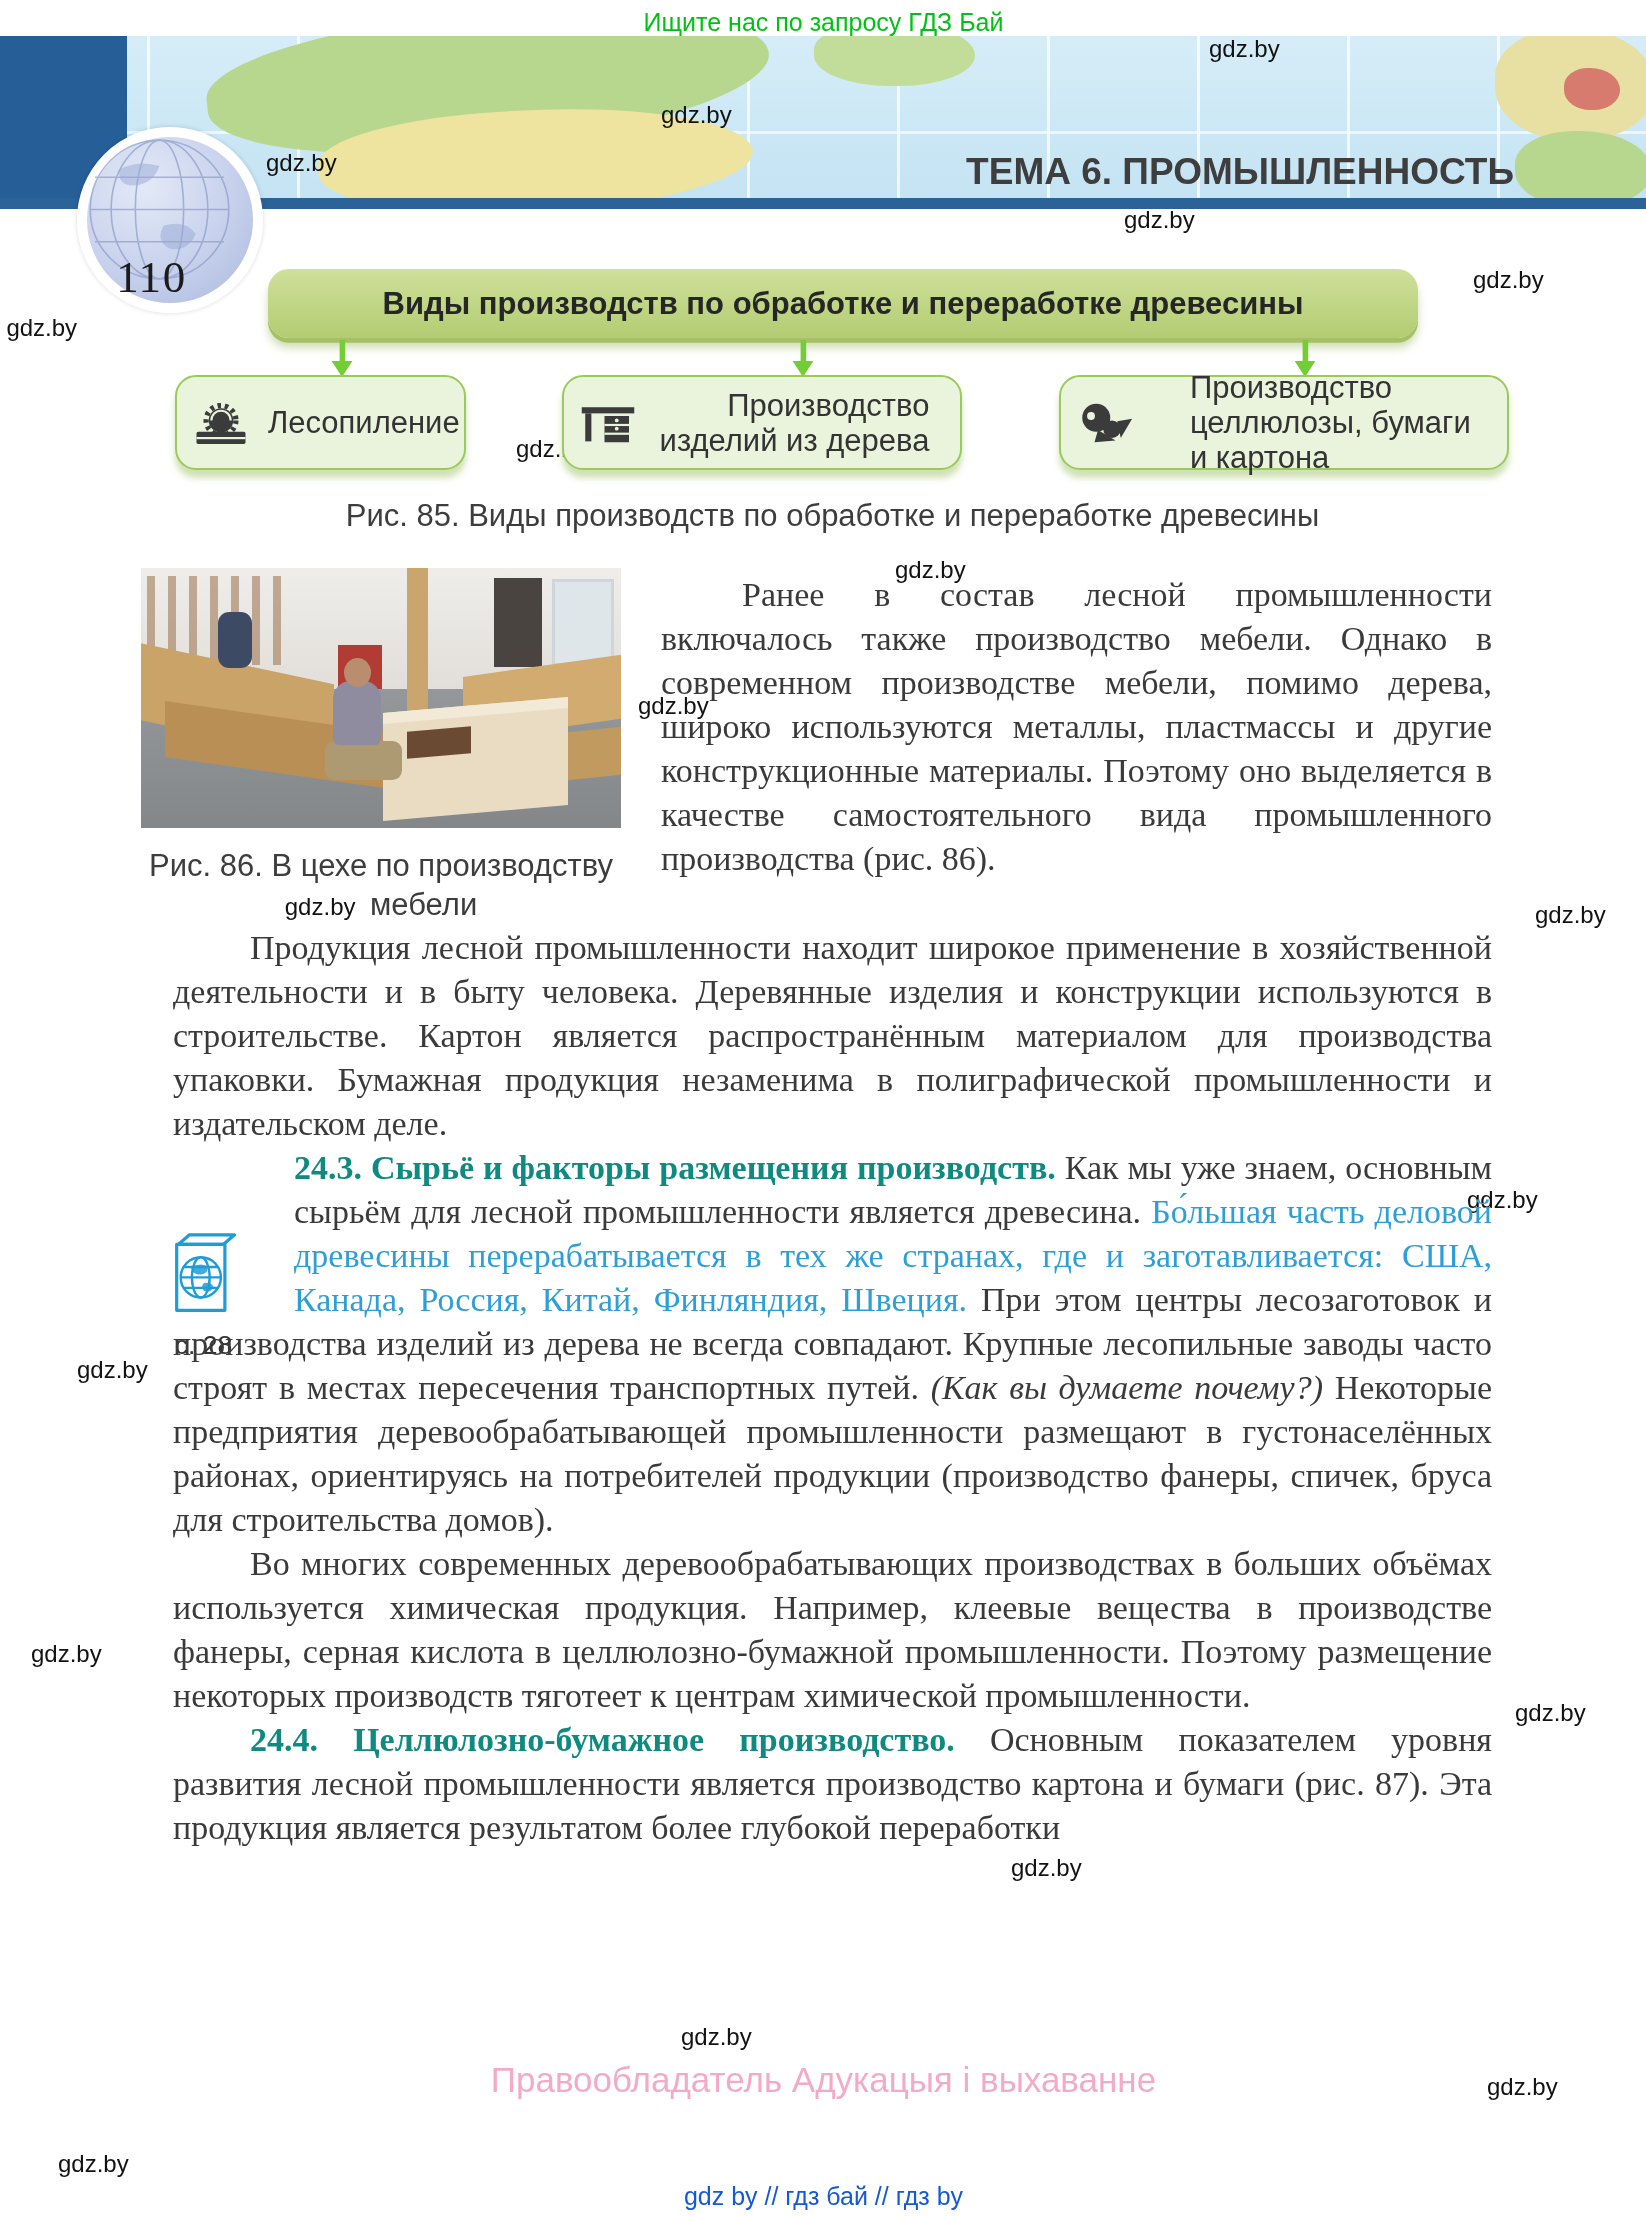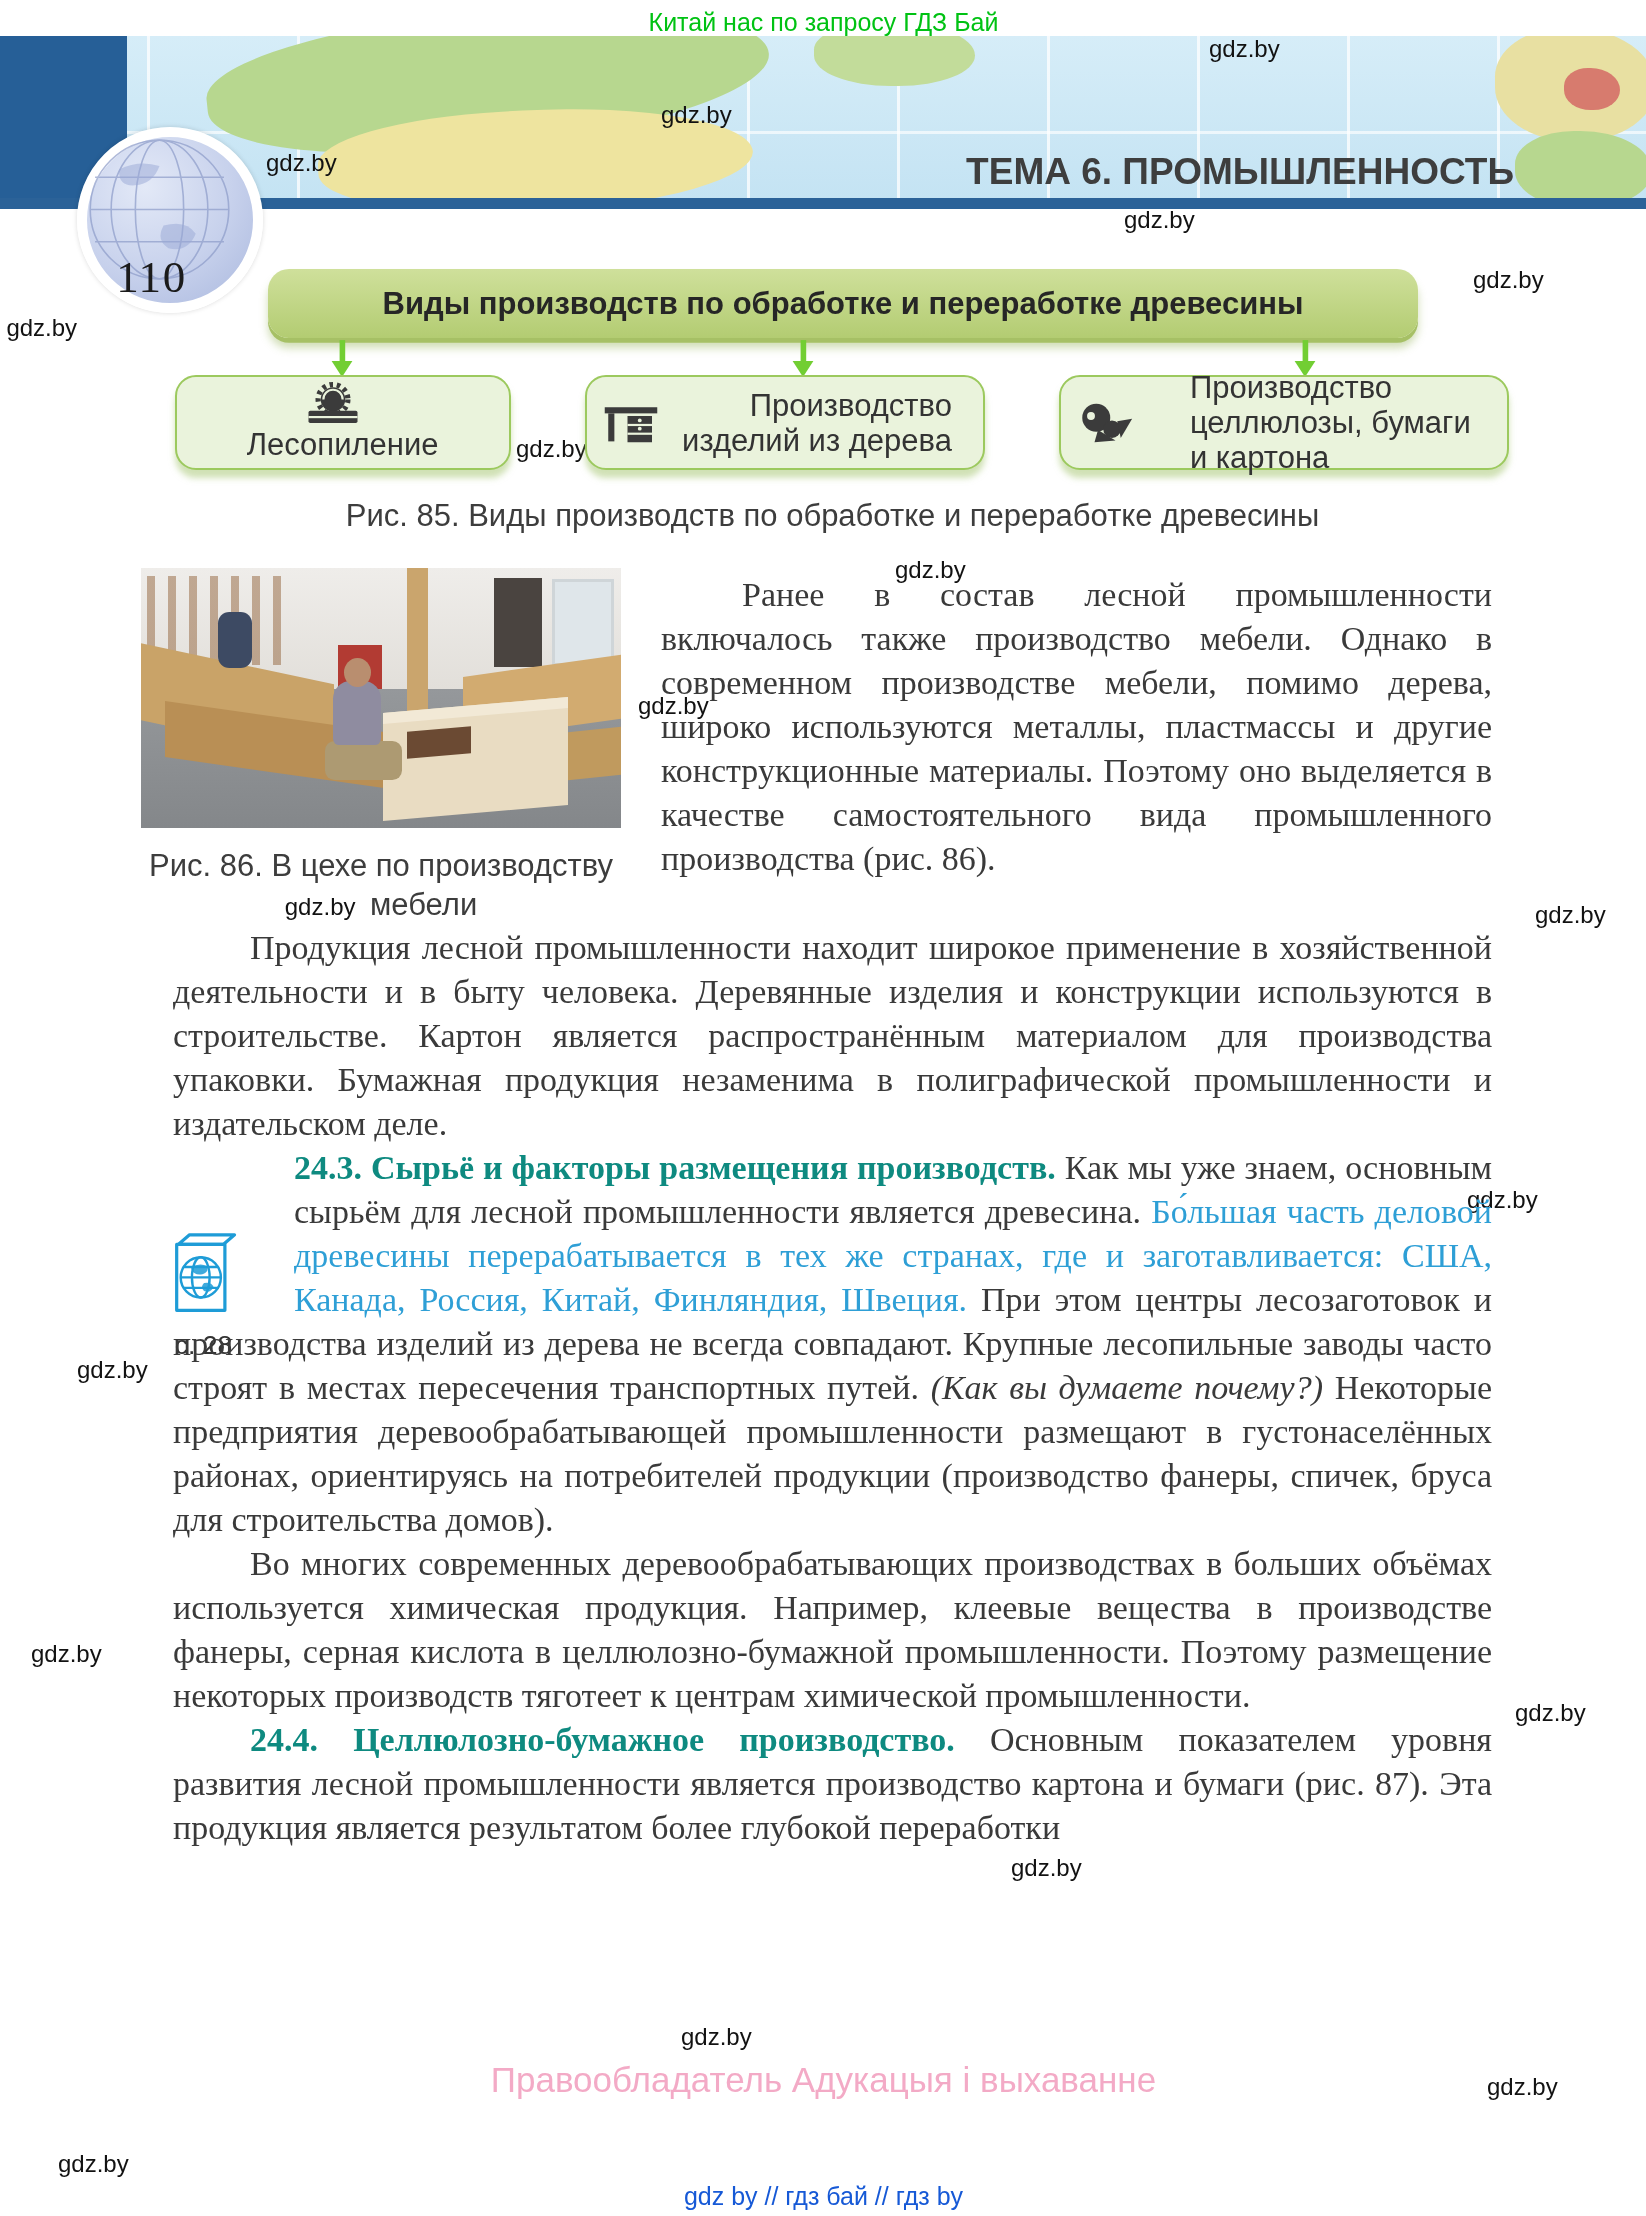--- a/index.html
+++ b/index.html
@@ -56,21 +56,21 @@
          display:flex;align-items:center;justify-content:center;}
   .t-box span{font-family:"Liberation Sans",sans-serif;font-weight:bold;font-size:31px;color:#262626;}
   .d-arrow{position:absolute;top:71px;width:24px;height:37px;}
   .d-arrow.a1{left:157px;} .d-arrow.a2{left:618px;} .d-arrow.a3{left:1120px;}
   .g-row{position:absolute;left:1.6px;top:106px;width:1334px;display:flex;justify-content:space-between;}
   .g-box{height:95px;border:2.4px solid #9cc95e;border-radius:21px;background:#eaf3dc;
          box-shadow:0 8px 6.4px rgba(170,200,120,.55);
          display:flex;align-items:center;padding:0 16px;box-sizing:border-box;}
   .g-box .gicon{flex:0 0 auto;margin-right:19.3px;}
   .g-box .glabel{font-family:"Liberation Sans",sans-serif;font-size:31px;line-height:35px;color:#333;}
-  .b1{width:336px;flex-direction:column;} .b2{width:400px;text-align:right;} .b3{width:450px;}
+  .b1{width:291px;} .b2{width:400px;text-align:right;} .b3{width:450px;}
   .b2 .glabel{width:274px;} .b3 .glabel{width:363px;margin-left:38px;}
   .cap85{position:absolute;left:0;top:229px;width:100%;text-align:center;
          font-family:"Liberation Sans",sans-serif;font-size:31px;color:#3d3d3d;}
 
   
   .fig86sec{margin-top:36px;}
   .photo-fig{float:left;width:480px;margin:0 40px 0 -32px;}
   .photo{position:relative;width:480px;height:260px;overflow:hidden;background:#e8e6e2;}
   .ph-wall{position:absolute;left:0;top:0;width:100%;height:121px;
            background:linear-gradient(#efedea,#e2dfda);}
@@ -108,21 +108,21 @@
   .pink-line{position:absolute;left:0;top:2060px;width:100%;text-align:center;
              font-family:"Liberation Sans",sans-serif;font-size:35px;color:#f3aac6;}
   .footer-links{position:absolute;left:0;top:2182px;width:100%;text-align:center;
                 font-family:"Liberation Sans",sans-serif;font-size:25px;color:#1659d6;}
 </style>
 </head>
 <body>
 
 <div class="page">
 
-  <div class="top-note">Китай нас по запросу ГДЗ Бай</div>
+  <div class="top-note">Ищите нас по запросу ГДЗ Бай</div>
 
   <div class="header">
     <div class="hdr-grid"></div>
     <div class="land na"></div>
     <div class="land us"></div>
     <div class="land gl"></div>
     <div class="land eu1"></div>
     <div class="land eu2"></div>
     <div class="land eu3"></div>
     <div class="hdr-blue-block"></div>

